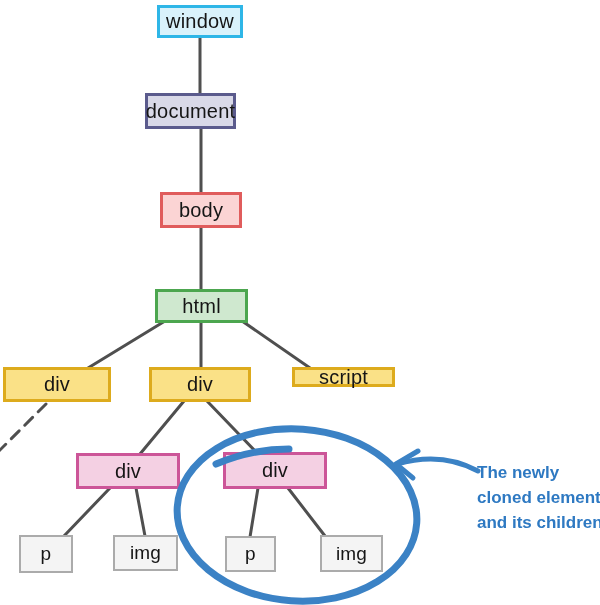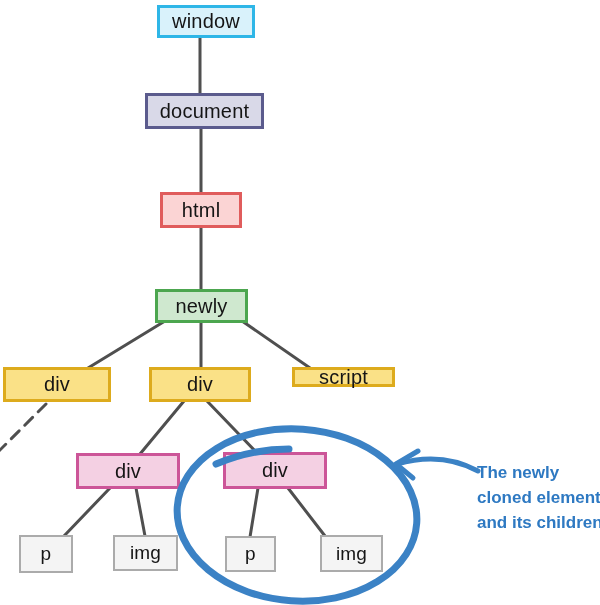--- a/index.html
+++ b/index.html
@@ -8,22 +8,22 @@
     overflow:hidden;font-family:"Liberation Sans",sans-serif;
   }
   svg.layer{position:absolute;left:0;top:0;width:600px;height:605px;pointer-events:none;}
   .connectors{z-index:1;}
   .blue-layer{z-index:3;}
   .node{
     position:absolute;box-sizing:border-box;z-index:2;
     display:flex;align-items:center;justify-content:center;
     font-size:20px;color:#151515;letter-spacing:0.2px;
   }
-  .n-window  {left:157px;top:5px;  width:98px; height:33px;background:#d9f2fb;border:3px solid #2eb6e7;}
-  .n-document{left:145px;top:93px; width:119px;height:36px;background:#d9d9e8;border:3px solid #5b5b8d;}
+  .n-window  {left:157px;top:5px;  width:86px; height:33px;background:#d9f2fb;border:3px solid #2eb6e7;}
+  .n-document{left:145px;top:93px; width:91px;height:36px;background:#d9d9e8;border:3px solid #5b5b8d;}
   .n-html    {left:160px;top:192px;width:82px; height:36px;background:#fbd4d4;border:3px solid #e05c5c;}
   .n-body    {left:155px;top:289px;width:93px; height:34px;background:#cfe8cf;border:3px solid #4ca64f;}
   .n-yellow  {background:#fae187;border:3px solid #ddab1d;}
   .n-div1    {left:3px;  top:367px;width:108px;height:35px;}
   .n-div2    {left:149px;top:367px;width:102px;height:35px;}
   .n-script  {left:292px;top:367px;width:103px;height:20px;}
   .n-pink    {background:#f4d0e3;border:3px solid #cc5598;}
   .n-div3    {left:76px; top:453px;width:104px;height:36px;}
   .n-div4    {left:223px;top:452px;width:104px;height:37px;}
   .n-gray    {background:#f4f4f4;border:2px solid #ababab;font-size:19px;}
@@ -60,24 +60,24 @@
     </g>
   </svg>
 
   <div class="node n-window">
       <span>window</span>
     </div>
   <div class="node n-document">
       <span>document</span>
     </div>
   <div class="node n-html">
-      <span>html</span>
+      <span>body</span>
     </div>
   <div class="node n-body">
-      <span>newly</span>
+      <span>html</span>
     </div>
   <div class="node n-yellow n-div1">
       <span>div</span>
     </div>
   <div class="node n-yellow n-div2">
       <span>div</span>
     </div>
   <div class="node n-yellow n-script">
       <span>script</span>
     </div>

